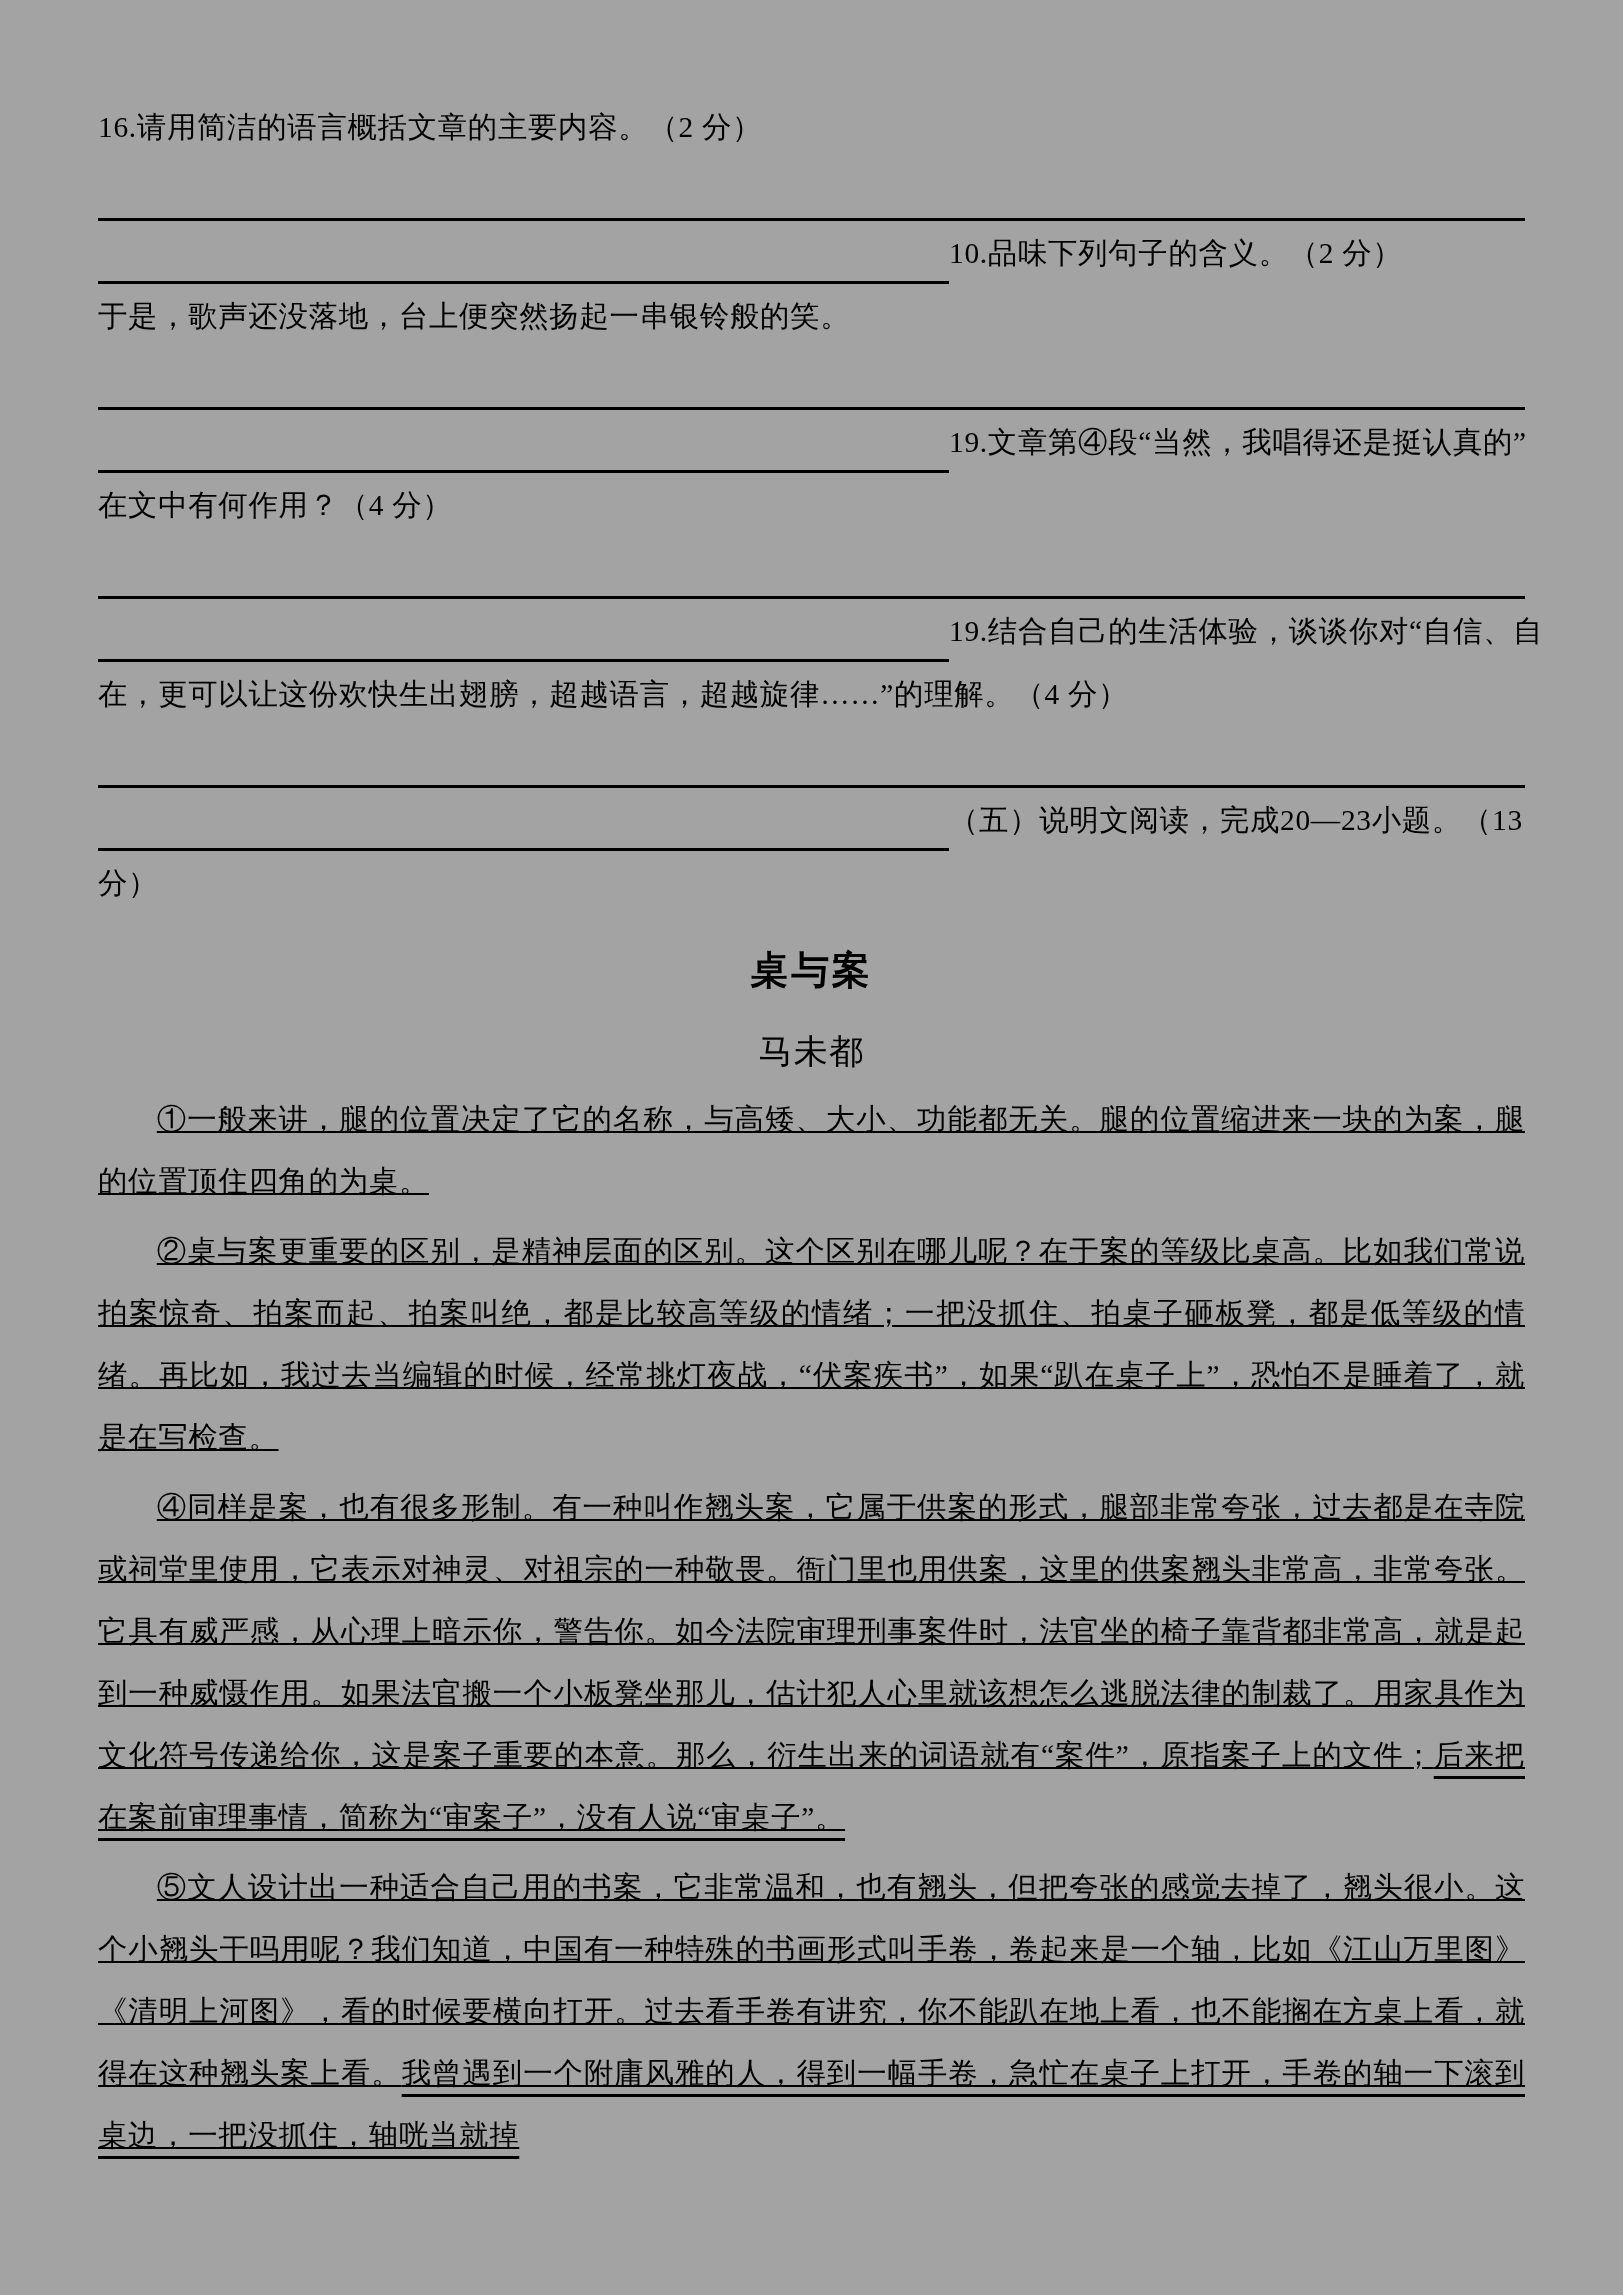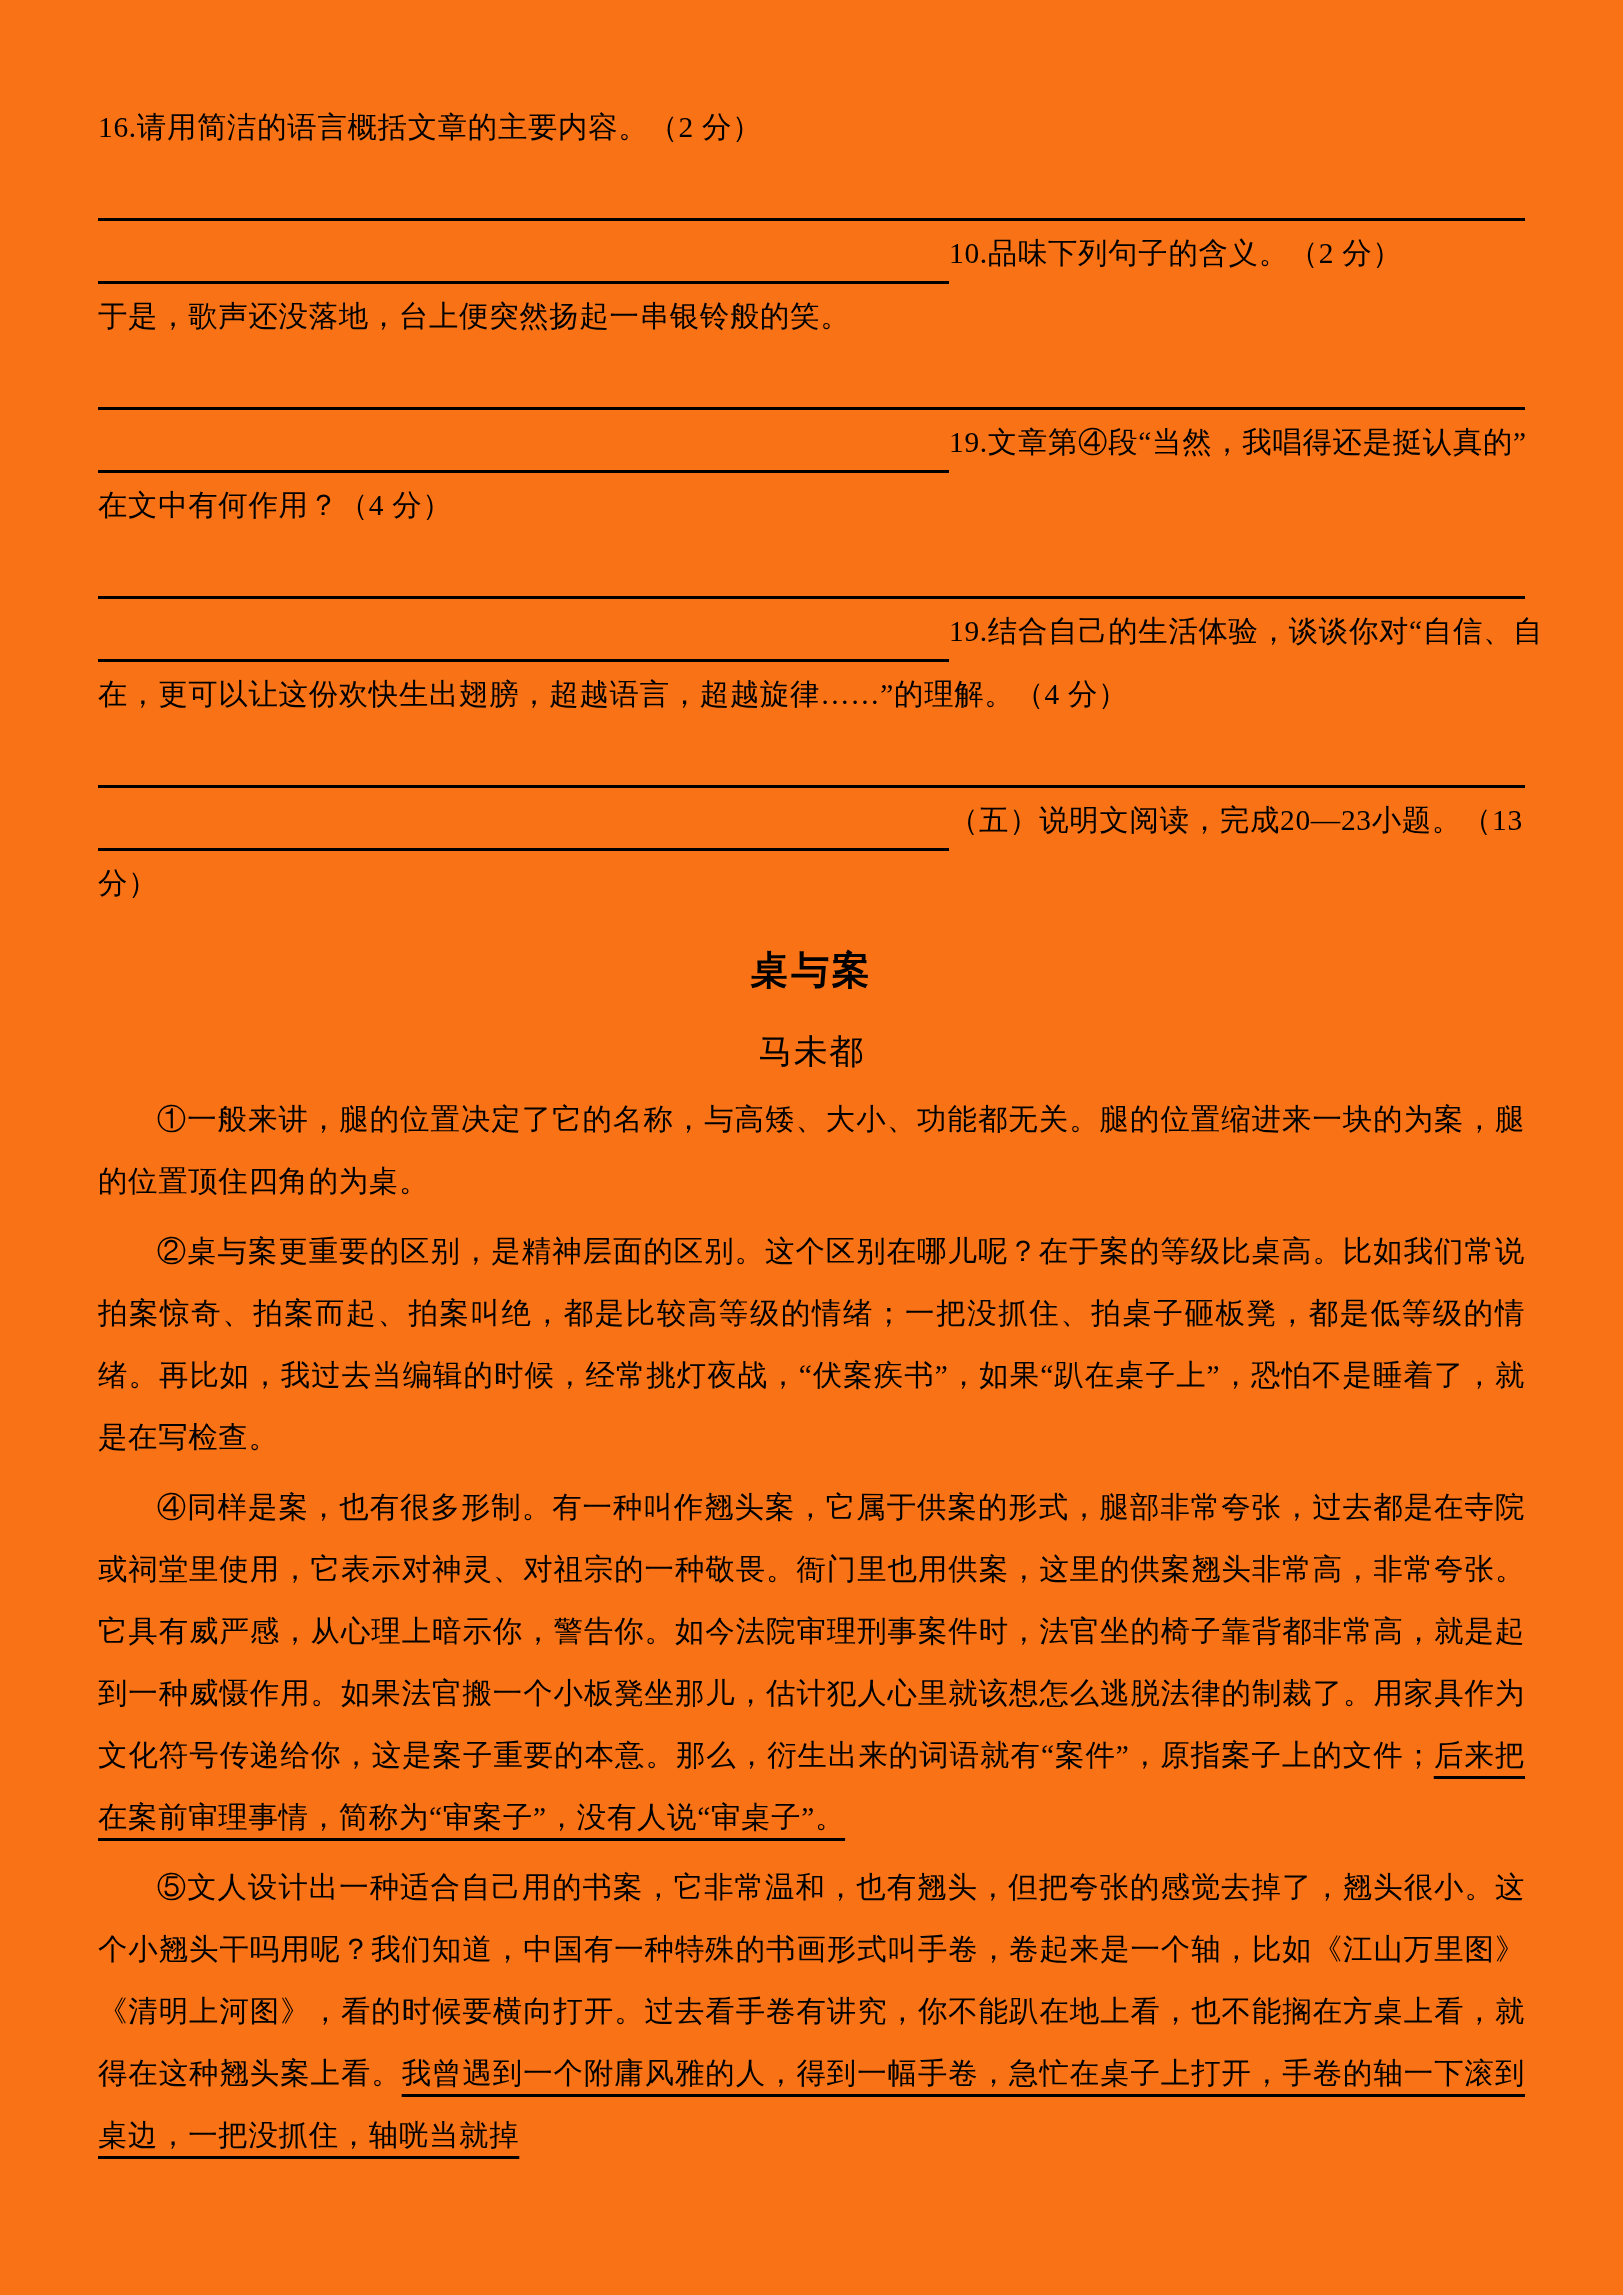--- a/index.html
+++ b/index.html
@@ -1,21 +1,21 @@
 <!DOCTYPE html>
 <html style="font-size:10.5px"><head>
 <meta charset="utf-8">
 <style>
   html, body { margin: 0; padding: 0; background: #888; }
   .page {
     position: relative;
     width: 1623px;
     height: 2295px;
     margin: 0 auto;
-    background: #f97316;
+    background: #a3a3a3;
     color: #000000;
     font-family: "Liberation Serif", "DejaVu Serif", serif;
     overflow: hidden;
   }
   .content {
     position: absolute;
     left: 98px;
     top: 105px;
     width: 1427px;
   }
@@ -67,20 +67,21 @@
     font-size: 34px;
     letter-spacing: 1.3px;
   }
   .para {
     margin: 0 0 7.9px 0;
     font-size: 29.4px;
     line-height: 62px;
     text-align: justify;
     text-indent: 2em;
     letter-spacing: 0.7px;
+    text-decoration: underline;
   }
   .u {
     text-decoration: underline;
     text-decoration-thickness: 3.3px;
     text-underline-offset: 10.5px;
     text-decoration-color: #000;
   }
 </style>
 </head>
 <body>

